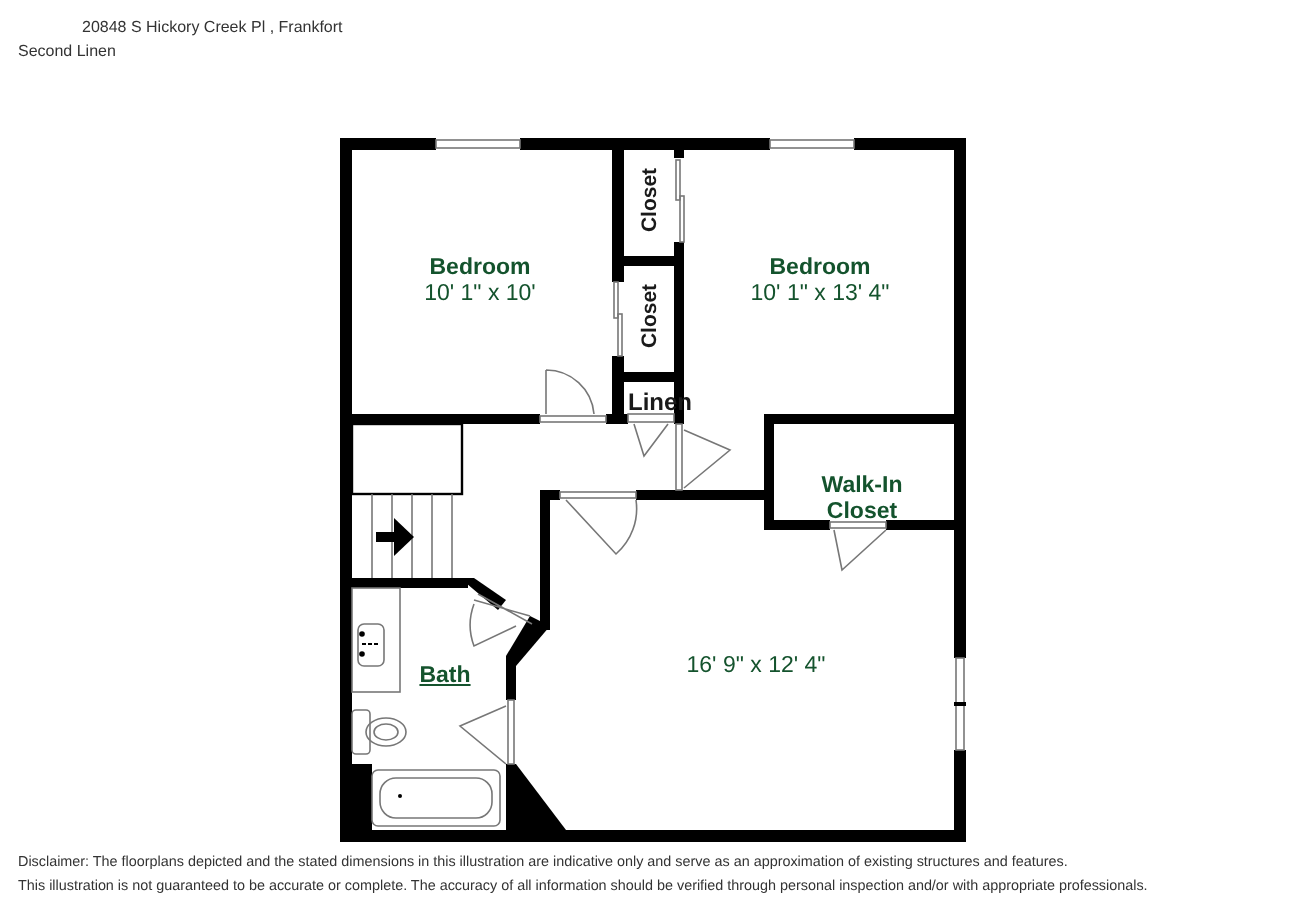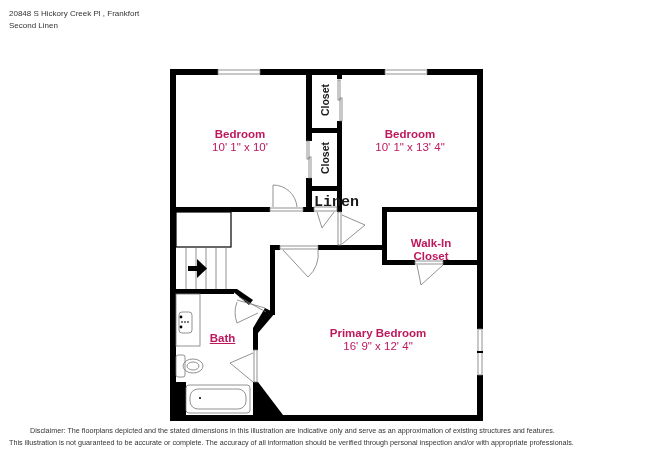--- a/index.html
+++ b/index.html
@@ -1,29 +1,29 @@
 <!DOCTYPE html>
 <html><head>
 <meta charset="utf-8">
 <style>
   html,body{margin:0;padding:0;background:#fff;}
   body{width:650px;height:460px;position:relative;overflow:hidden;font-family:"Liberation Sans",sans-serif;color:#222;}
   .hdr{position:absolute;left:9px;font-size:8px;color:#333;line-height:10px;}
   .plan{position:absolute;left:0;top:0;width:650px;height:460px;}
-  .lbl{position:absolute;text-align:center;color:#be185d;line-height:13px;}
+  .lbl{position:absolute;text-align:center;color:#14532d;line-height:13px;}
   .lbl .nm{font-weight:bold;font-size:11.5px;display:block;}
   .lbl .dm{font-size:11.5px;display:block;}
   .vlbl{position:absolute;font-weight:bold;font-size:10.5px;transform:rotate(-90deg);transform-origin:center;white-space:nowrap;color:#1a1a1a;}
-  .small{position:absolute;font-weight:bold;font-size:15px;color:#1a1a1a;font-family:Liberation Mono, monospace;}
+  .small{position:absolute;font-weight:bold;font-size:12px;color:#1a1a1a;}
   .disc{position:absolute;left:9px;font-size:7.2px;color:#333;line-height:11px;white-space:nowrap;}
 </style>
 </head>
 <body>
 
-<div class="hdr" style="top:9px;">20848 S Hickory Creek Pl , Frankfort</div>
+<div class="hdr" style="top:9px;margin-left:32px;">20848 S Hickory Creek Pl , Frankfort</div>
 <div class="hdr" style="top:21px;">Second Linen</div>
 
 <svg class="plan" viewBox="0 0 650 460" xmlns="http://www.w3.org/2000/svg">
   <g fill="#000">
 
     <rect x="170" y="69" width="48" height="6"></rect>
     <rect x="260" y="69" width="125" height="6"></rect>
     <rect x="427" y="69" width="56" height="6"></rect>
     <rect x="170" y="69" width="6" height="352"></rect>
     <rect x="477" y="69" width="6" height="260"></rect>
@@ -141,18 +141,17 @@
 <div class="vlbl" style="left:305px;top:152px;width:40px;text-align:center;">Closet</div>
 <div class="small" style="left:314px;top:194px;">Linen</div>
 <div class="lbl" style="left:390px;top:237px;width:82px;">
   <span class="nm">Walk-In</span>
   <span class="nm">Closet</span>
 </div>
 <div class="lbl" style="left:200px;top:332px;width:45px;text-decoration:underline;">
   <span class="nm">Bath</span>
 </div>
 <div class="lbl" style="left:318px;top:327px;width:120px;">
-  <span class="nm">Primary Bedroom</span>
   <span class="dm">16' 9" x 12' 4"</span>
 </div>
 
-<div class="disc" style="top:425px;margin-left:21px;">Disclaimer: The floorplans depicted and the stated dimensions in this illustration are indicative only and serve as an approximation of existing structures and features.</div>
+<div class="disc" style="top:425px;">Disclaimer: The floorplans depicted and the stated dimensions in this illustration are indicative only and serve as an approximation of existing structures and features.</div>
 <div class="disc" style="top:437px;text-align:right;">This illustration is not guaranteed to be accurate or complete. The accuracy of all information should be verified through personal inspection and/or with appropriate professionals.</div>
 
 </body></html>

